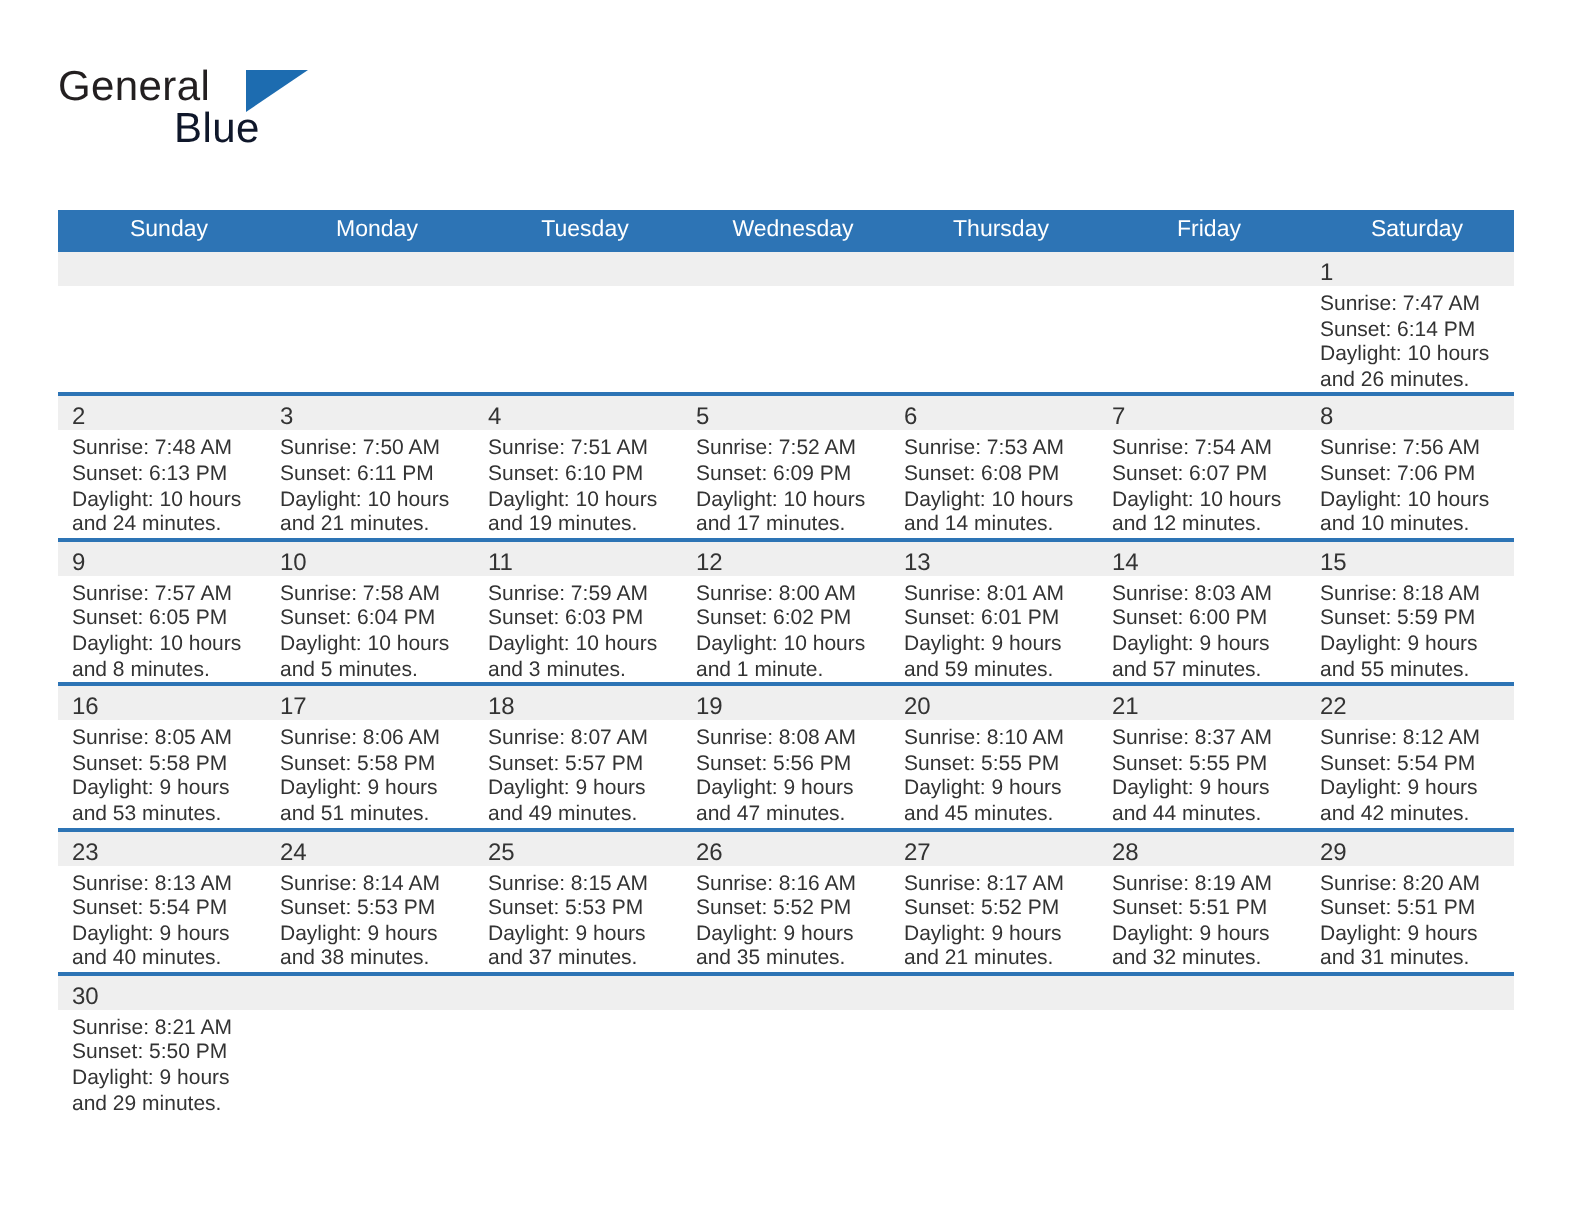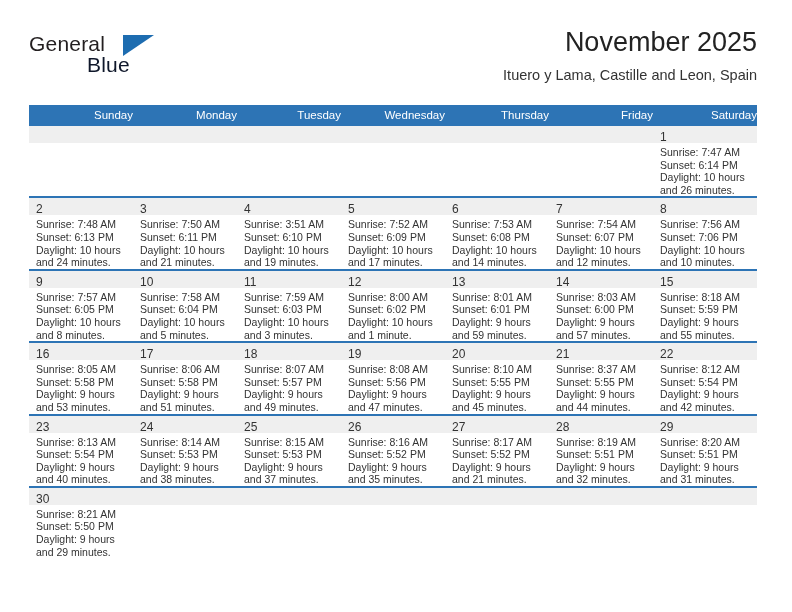--- a/index.html
+++ b/index.html
@@ -93,21 +93,21 @@
     top: 105px;
     width: 728px;
     border-collapse: collapse;
     table-layout: fixed;
   }
   .calendar th {
     background: #2d74b5;
     color: #ffffff;
     font-size: 11.5px;
     font-weight: normal;
-    text-align: right;
+    text-align: center;
     padding: 4px 0 5px 7px;
     height: 10px;
     border: none;
   }
   .calendar td {
     vertical-align: top;
     border-top: 2px solid #2d74b5;
     padding: 0;
     height: 68px;
     background: #ffffff;
@@ -146,24 +146,20 @@
 <div class="page">
 
   <div class="top">
 
     <div class="logo">
       <span class="logo-general">General</span>
       <span class="logo-flag"></span>
       <span class="logo-blue">Blue</span>
     </div>
 
-    <div class="titles">
-      <div class="month-title">November 2025</div>
-      <div class="location-title">Ituero y Lama, Castille and Leon, Spain</div>
-    </div>
 
   </div>
 
   <table class="calendar">
     <thead>
       <tr id="weekday-row">
           <th>Sunday</th>
           <th>Monday</th>
           <th>Tuesday</th>
           <th>Wednesday</th>
@@ -217,21 +213,21 @@
             <div class="cell-body">
               <div class="cell-line">Sunrise: 7:50 AM</div>
               <div class="cell-line">Sunset: 6:11 PM</div>
               <div class="cell-line">Daylight: 10 hours</div>
               <div class="cell-line">and 21 minutes.</div>
             </div>
           </td>
           <td>
             <div class="daynum-band"><span class="daynum">4</span></div>
             <div class="cell-body">
-              <div class="cell-line">Sunrise: 3:51 AM</div>
+              <div class="cell-line">Sunrise: 7:51 AM</div>
               <div class="cell-line">Sunset: 6:10 PM</div>
               <div class="cell-line">Daylight: 10 hours</div>
               <div class="cell-line">and 19 minutes.</div>
             </div>
           </td>
           <td>
             <div class="daynum-band"><span class="daynum">5</span></div>
             <div class="cell-body">
               <div class="cell-line">Sunrise: 7:52 AM</div>
               <div class="cell-line">Sunset: 6:09 PM</div>

